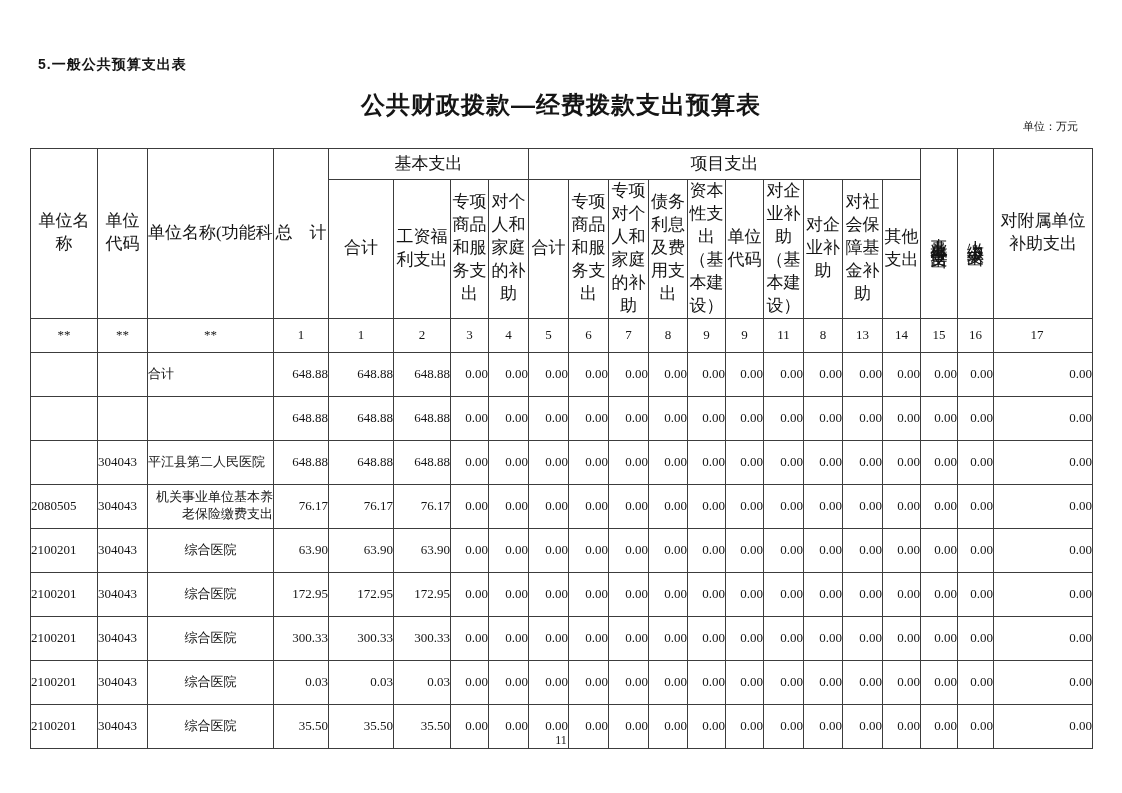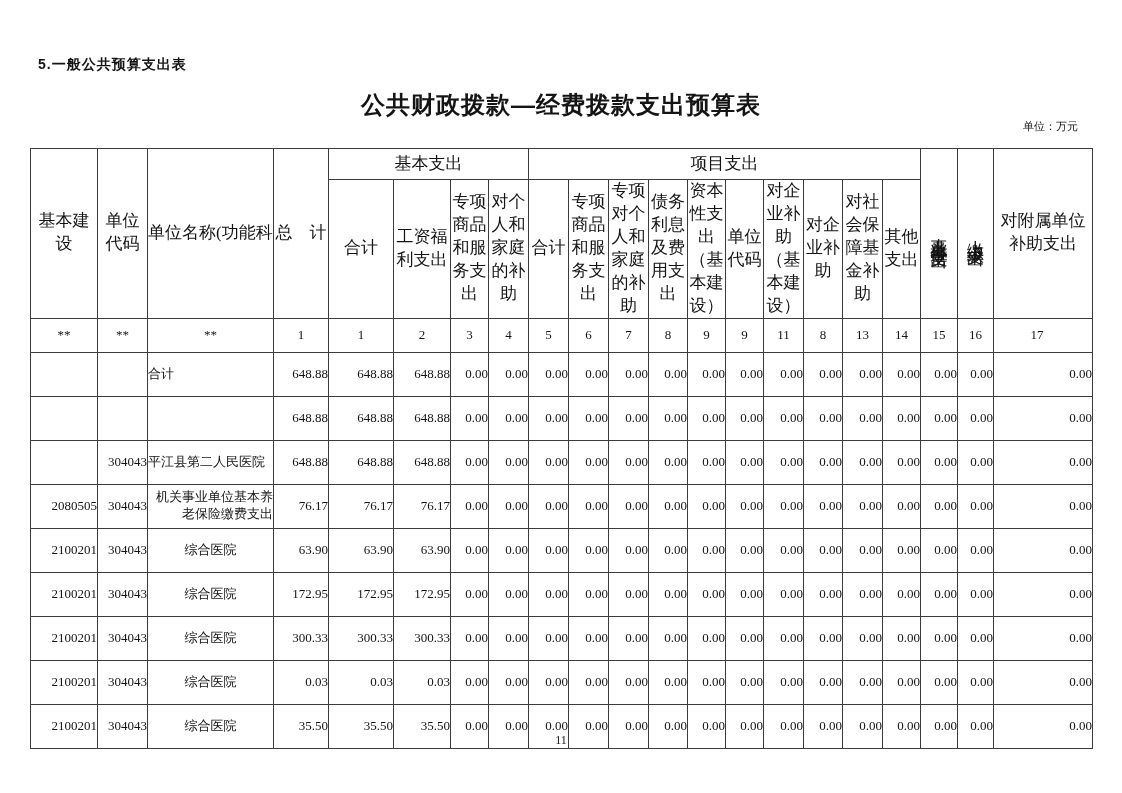--- a/index.html
+++ b/index.html
@@ -60,21 +60,21 @@
   .inner-narrow{width:5em;margin:12px auto;word-break:break-all;}
   tr.idx td{
     height:33px;
     font-size:13px;
     text-align:center;
   }
   tr.datarow td{
     height:43px;
     font-size:13px;
   }
-  td.txt{text-align:right;word-break:break-all;line-height:1.3;}
+  td.txt{text-align:left;word-break:break-all;line-height:1.3;}
   td.code{padding-top:12px;}
   td.namecell{padding-left:7px;padding-right:3px;line-height:1.3;word-break:break-all;}
   td.num{text-align:right;padding-right:6px;font-size:13px;}
   td.last, tr.idx td.last{padding-right:12px;}
   .page-number{
     position:absolute;left:0;top:733px;width:100%;
     text-align:center;font-size:12px;
   }
 </style>
 </head>
@@ -105,21 +105,21 @@
         <col style="width: 40px;">
         <col style="width: 39px;">
         <col style="width: 40px;">
         <col style="width: 38px;">
         <col style="width: 37px;">
         <col style="width: 36px;">
         <col style="width: 99px;">
       </colgroup>
     <thead>
       <tr>
-        <th rowspan="2" class="group">基本建设</th>
+        <th rowspan="2" class="group">单位名称</th>
         <th rowspan="2">单位代码</th>
         <th rowspan="2" class="nowrap">单位名称(功能科目)</th>
         <th rowspan="2">总　计</th>
         <th colspan="4" class="group">基本支出</th>
         <th colspan="10" class="group">项目支出</th>
         <th rowspan="2">
             <div class="vert">事业单位经营支出</div>
           </th>
         <th rowspan="2">
             <div class="vert">上缴上级支出</div>

